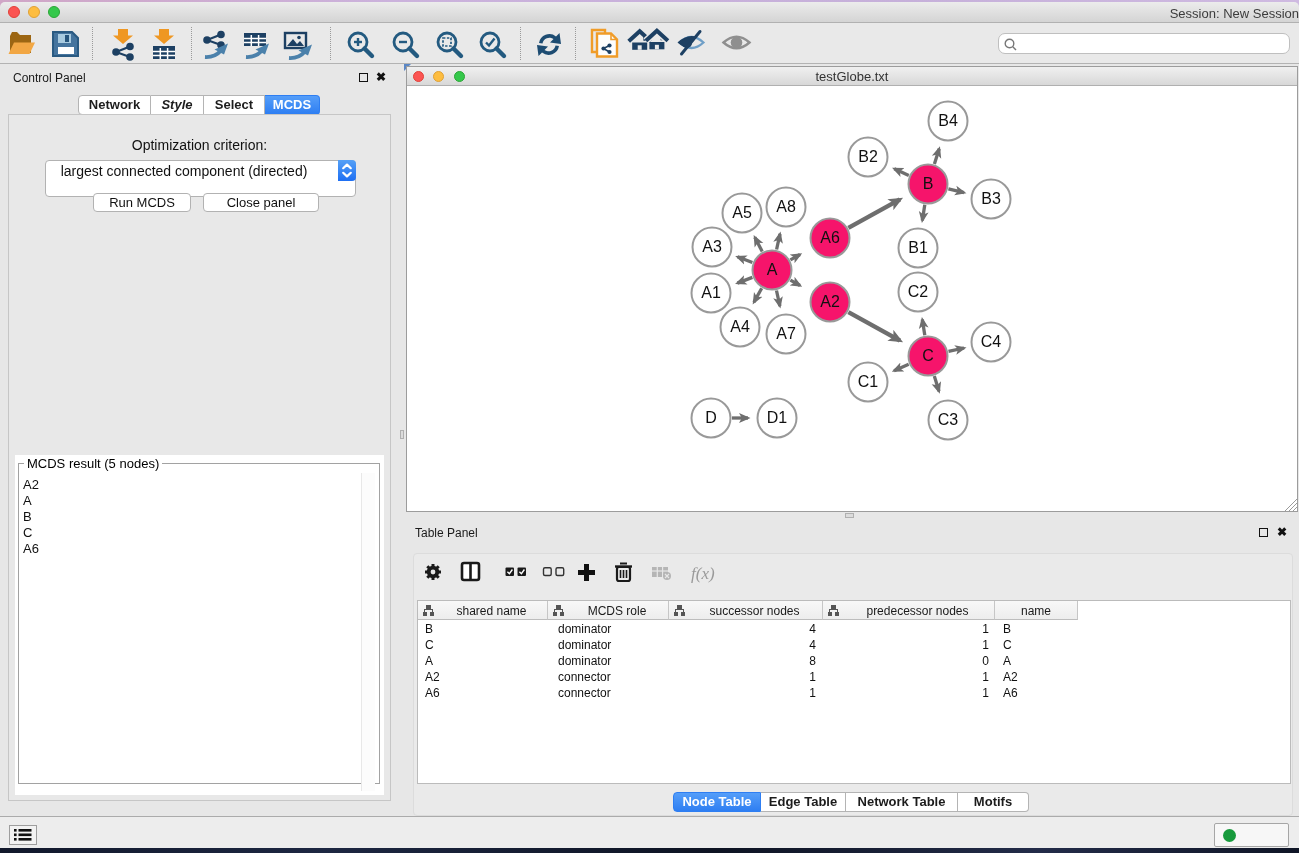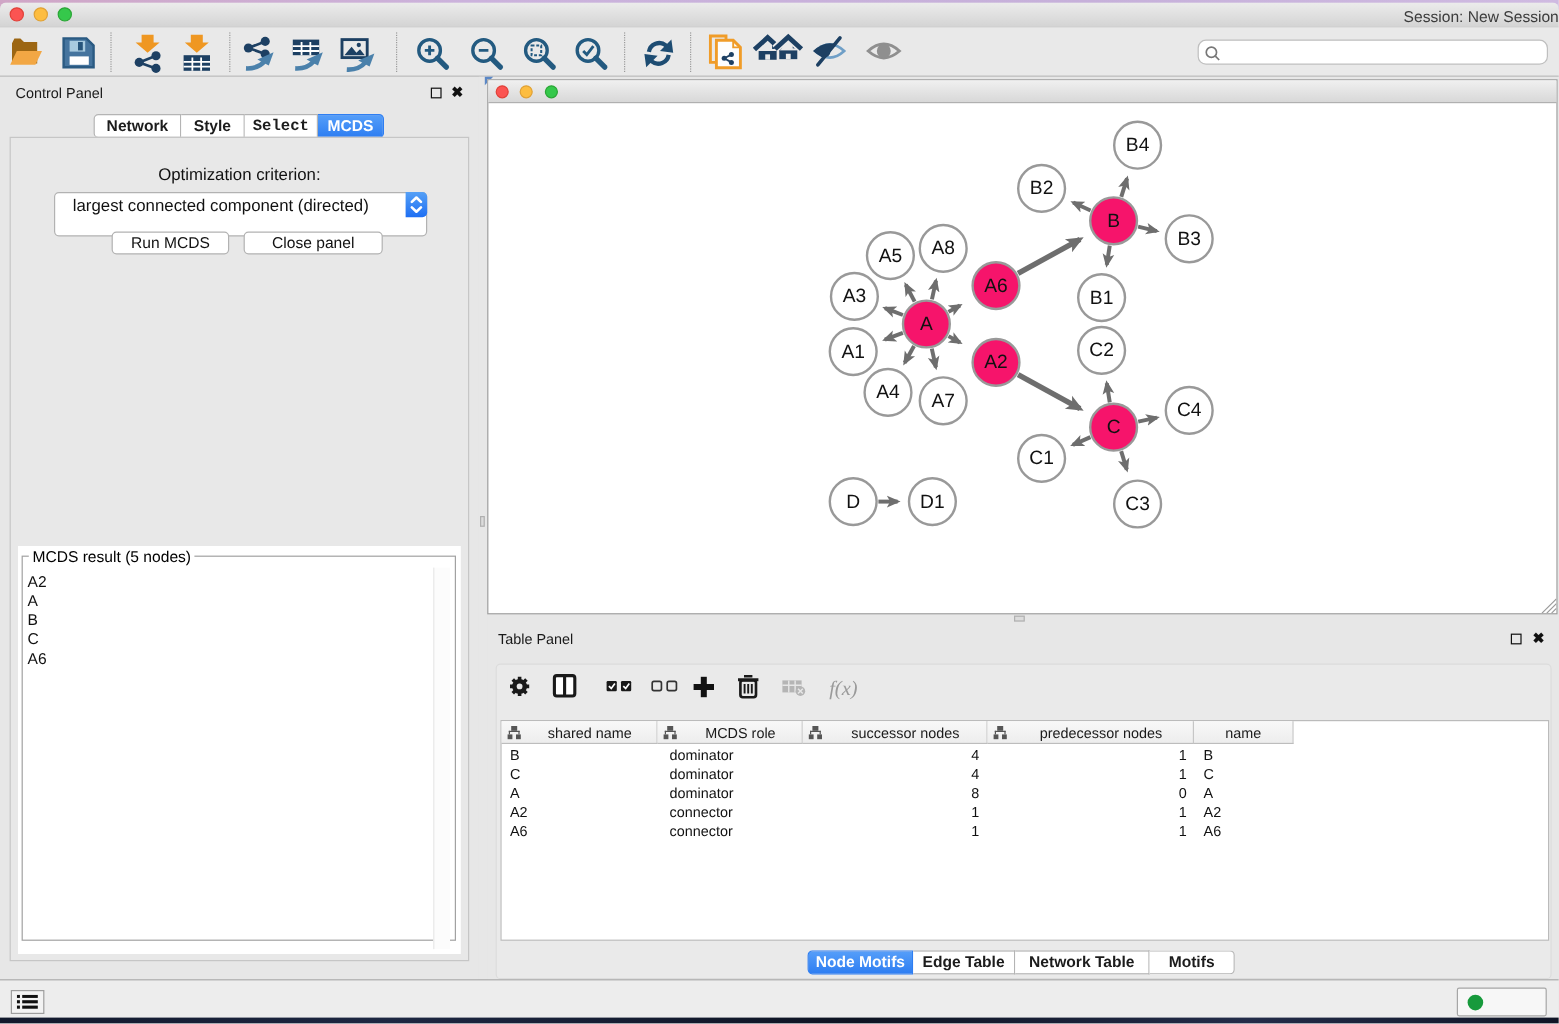--- a/index.html
+++ b/index.html
@@ -229,22 +229,22 @@
     </svg>
   </div>
 </div>
 <div class="abs" id="content">
   <div class="abs" id="cp">
     <div class="paneltitle abs" style="left:13px;top:7px;">Control Panel</div>
     <div class="floatbtn" style="left:359px;top:9px;"></div>
     <div class="closex" style="left:376px;top:6px;">✖</div>
     <div class="tabs" style="left:78px;top:31px;">
       <div class="tab first" style="width:73px;">Network</div>
-      <div class="tab" style="width:53px;">Style</div>
-      <div class="tab" style="width:61px;font-family:Liberation Mono, monospace;">Select</div>
+      <div class="tab" style="width:53px;font-style:italic;">Style</div>
+      <div class="tab" style="width:61px;">Select</div>
       <div class="tab sel last" style="width:55px;">MCDS</div>
     </div>
     <div class="abs" id="cppanel">
       <div id="optlabel">Optimization criterion:</div>
       <div id="dropdown">
         <div class="txt">largest connected component (directed)</div>
         <div class="step"><svg width="18" height="21" viewBox="0 0 18 21">
               <g stroke="#fff" stroke-width="2.2" fill="none" stroke-linecap="round" stroke-linejoin="round">
                 <path d="M5.2,8.2 L9,4.6 L12.8,8.2"></path>
                 <path d="M5.2,12.8 L9,16.4 L12.8,12.8"></path>
@@ -265,20 +265,21 @@
   <div class="abs" id="vsplit">
       <div style="position:absolute;left:1px;top:366px;width:4px;height:9px;border:1px solid #b0b0b0;background:#dcdcdc;"></div>
     </div>
   <div class="abs" style="left:845px;top:449px;width:9px;height:5px;border:1px solid #b0b0b0;background:#dcdcdc;"></div>
   <div class="abs" style="left:404px;top:0px;width:0;height:0;border-top:7px solid #5b87c5;border-right:7px solid transparent;"></div>
   <div class="abs" id="netwin">
     <div id="nettitle">
       <div class="light red" style="left:6px;top:4px;"></div>
       <div class="light yel" style="left:26px;top:4px;"></div>
       <div class="light grn" style="left:47px;top:4px;"></div>
+      <div class="t">testGlobe.txt</div>
     </div>
     <svg id="graph" width="890" height="423" style="position:absolute;left:0;top:20px;" viewBox="0 0 890 423">
       <defs>
         <marker id="arw" viewBox="0 0 12 11" refX="9" refY="5.5" markerWidth="12" markerHeight="11" markerUnits="userSpaceOnUse" orient="auto">
           <path d="M0,0.6 L11.5,5.5 L0,10.4 L2.8,5.5 Z" fill="#6e6e6e"></path>
         </marker>
         <marker id="arwb" viewBox="0 0 15 14" refX="11" refY="7" markerWidth="15" markerHeight="14" markerUnits="userSpaceOnUse" orient="auto">
           <path d="M0,0.8 L14.5,7 L0,13.2 L3.5,7 Z" fill="#6e6e6e"></path>
         </marker>
       </defs>
@@ -460,21 +461,21 @@
         <div class="td num" style="left:251px;top:69px;width:147px;">1</div>
         <div class="td num" style="left:405px;top:69px;width:166px;">1</div>
         <div class="td" style="left:585px;top:69px;">A2</div>
       <div class="td" style="left:7px;top:85px;">A6</div>
         <div class="td" style="left:140px;top:85px;">connector</div>
         <div class="td num" style="left:251px;top:85px;width:147px;">1</div>
         <div class="td num" style="left:405px;top:85px;width:166px;">1</div>
         <div class="td" style="left:585px;top:85px;">A6</div>
     </div>
     <div class="btabs" style="left:267px;top:275px;">
-      <div class="tab sel first" style="width:88px;">Node Motifs</div>
+      <div class="tab sel first" style="width:88px;">Node Table</div>
       <div class="tab" style="width:85px;">Edge Table</div>
       <div class="tab" style="width:112px;">Network Table</div>
       <div class="tab last" style="width:71px;">Motifs</div>
     </div>
   </div>
 </div>
 <div class="abs" id="statusbar">
   <div id="listbtn">
     <svg width="18" height="12" style="position:absolute;left:4px;top:3px;" viewBox="0 0 18 12">
       <g fill="#111">

